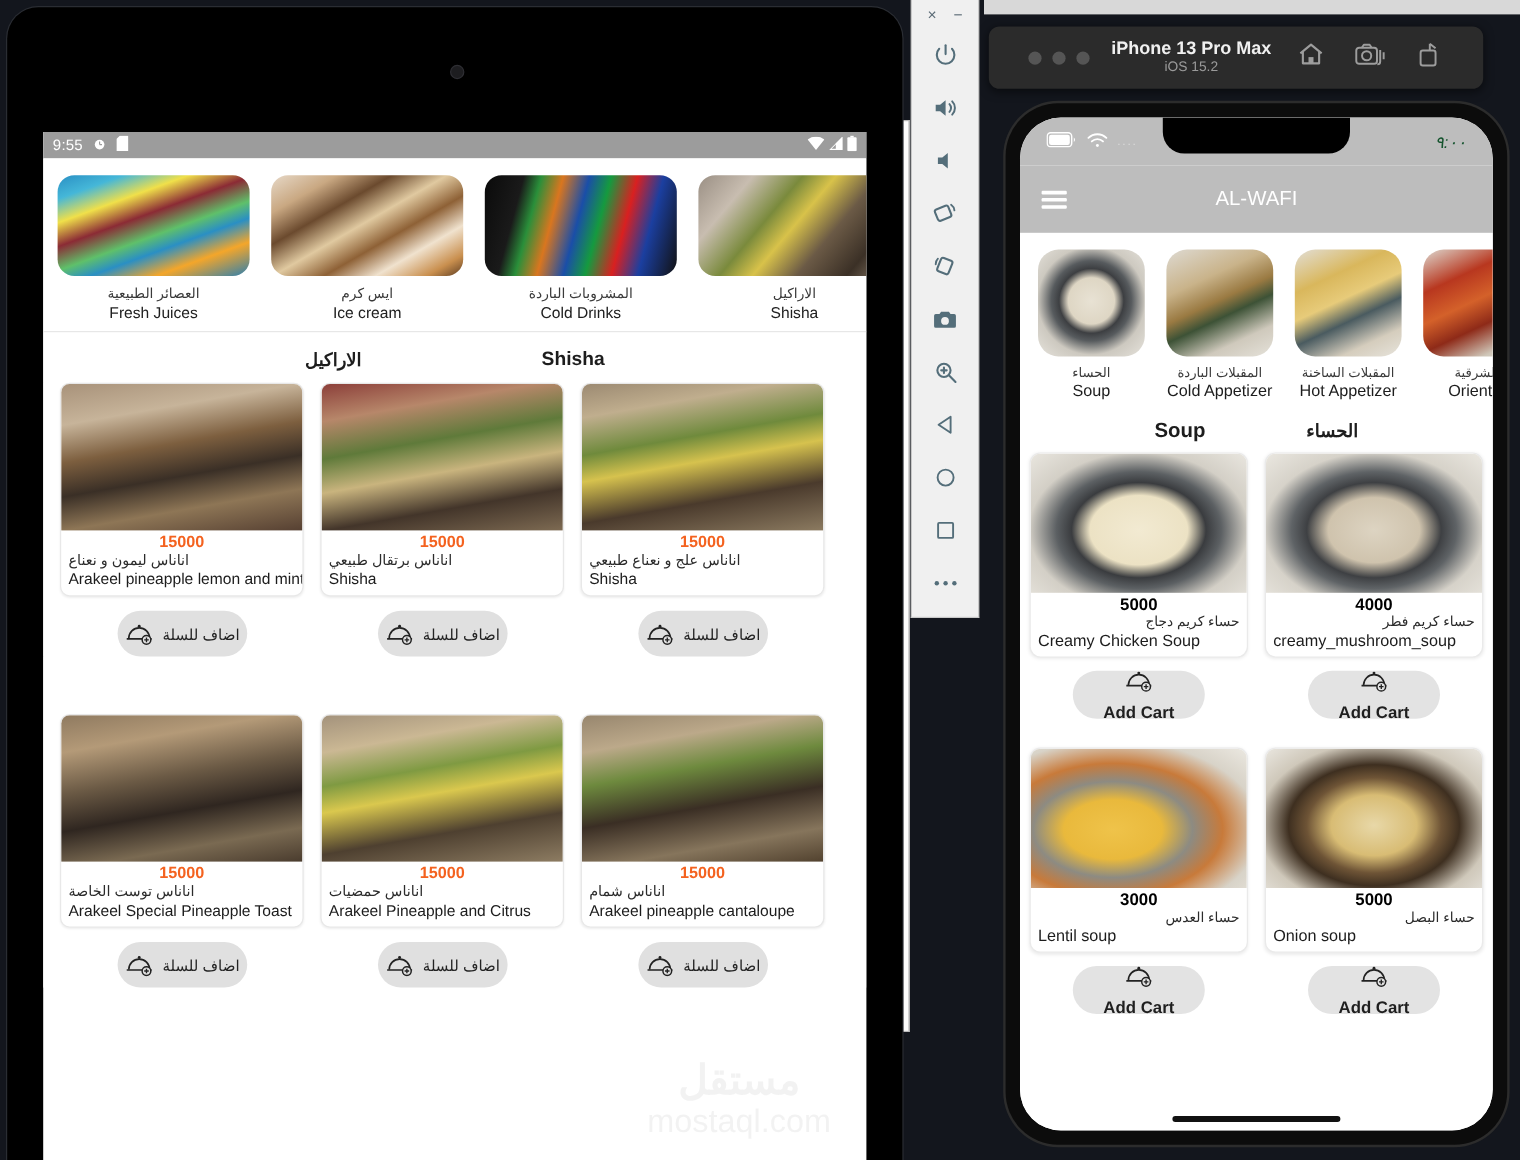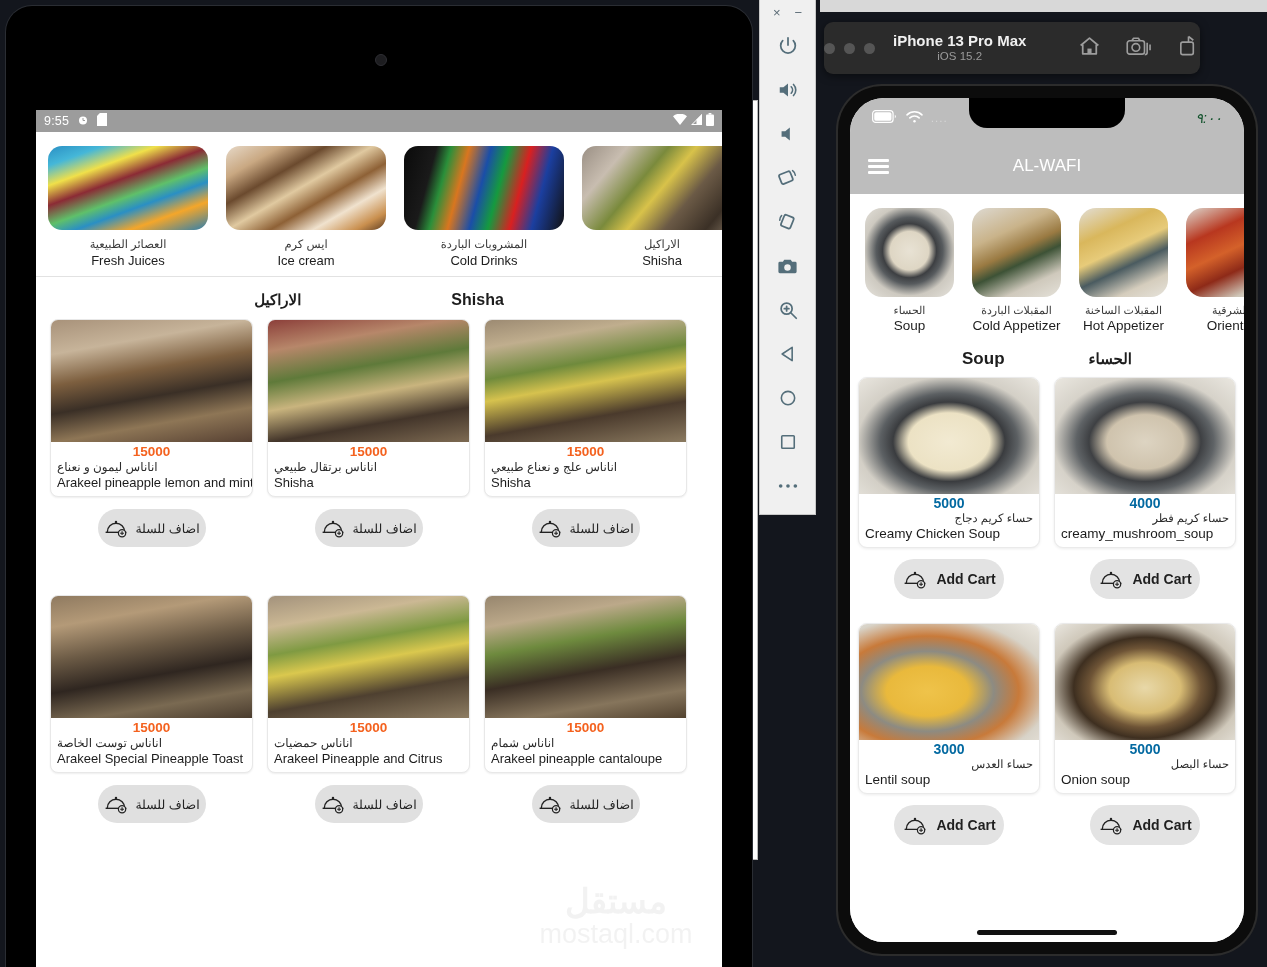--- a/index.html
+++ b/index.html
@@ -119,23 +119,23 @@
 
   
   .frag { position:absolute; background:#fff; border:1px solid #b9b9b9; }
 
   
   .ios-window { position:absolute; left: 820px; top: 0px; width: 447px; height: 967px; }
   .ios-topbar-strip { position:absolute; left:0; top:0; width: 447px; height: 12px; background:#d8d8d8; }
   .ios-blue-tab { position:absolute; left: 1052px; top: 64px; width: 18px; height: 6px; background:#1a56d6; }
 
   .ios-toolbar {
-    position:absolute; left: 824px; top: 22px; width: 376px; height: 52px;
+    position:absolute; left: 824px; top: 22px; width: 412px; height: 52px;
     background: #2b2b2b; border-radius: 9px;
-    display:flex; align-items:center; padding: 0 0; gap: 8px;
+    display:flex; align-items:center; padding: 0 33px; gap: 8px;
     box-shadow: 0 2px 8px rgba(0,0,0,.5);
   }
   .ios-dots { display:flex; gap: 9px; margin-right: 10px; }
   .ios-dots i { width: 11px; height: 11px; border-radius:50%; background:#555; display:block; }
   .ios-titlewrap { display:flex; flex-direction:column; justify-content:center; }
   .ios-titlewrap .t1 { color:#f0f0f0; font-size: 15px; font-weight:700; line-height:1.15; }
   .ios-titlewrap .t2 { color:#9a9a9a; font-size: 11.5px; line-height:1.25;text-align:center; }
   .ios-tb-icons { margin-left:auto; display:flex; align-items:center; gap: 24px; color:#9d9d9d; }
 
   
@@ -174,25 +174,25 @@
   .ios-cat .en { font-size: 13.5px; color:#1d1d1d; margin-top: 1px; white-space:nowrap; }
 
   .ios-sectionrow { display:flex; align-items:center; justify-content:center; gap: 84px; padding: 10px 0 8px 0; }
   .ios-sectionrow .sec-en { font-size: 17px; font-weight:700; color:#1d1d1d; }
   .ios-sectionrow .sec-ar { font-size: 15px; font-weight:700; color:#1d1d1d; direction:rtl; }
 
   .ios-grid { display:flex; gap: 14px; padding: 0 8px 0 8px; }
   .ios-pcard-wrap { width: 182px; flex: 0 0 182px; }
   .ios-pcard { border:1px solid #eaeaea; border-radius: 9px; overflow:hidden; background:#fff; box-shadow: 0 1px 3px rgba(0,0,0,.08); }
   .ios-pcard .pimg { width:100%; height: 116px; background-size:cover; background-position:center; }
-  .ios-pcard .price { text-align:center; color:#0369a1; font-weight:700; font-size: 14px; padding-top: 1px; }
+  .ios-pcard .price { text-align:center; color:#000000; font-weight:700; font-size: 14px; padding-top: 1px; }
   .ios-pcard .ar { text-align:right; direction:rtl; font-size: 11.5px; color:#2b2b2b; padding: 0 6px; }
   .ios-pcard .en { text-align:left; font-size: 13.5px; color:#1c1c1c; padding: 1px 6px 6px 6px; white-space:nowrap; overflow:hidden; }
   .ios-addbtn { margin: 11px auto 0 auto; width: 110px; height: 40px; border-radius: 20px; background:#e3e3e3;
-                display:flex; align-items:center; justify-content:center; gap: 8px; }
+                display:flex; align-items:center; justify-content:center; gap: 8px; flex-direction: column; }
   .ios-addbtn .lbl { font-size: 14px; color:#1f1f1f; font-weight:600; }
 
   .ios-homebar { position:absolute; left:50%; transform:translateX(-50%); bottom: 7px;
                  width: 140px; height: 5px; border-radius: 3px; background:#111; z-index: 7; }
 </style>
 </head>
 <body>
 
 <div class="root">
   <div class="desktop-bg"></div>

